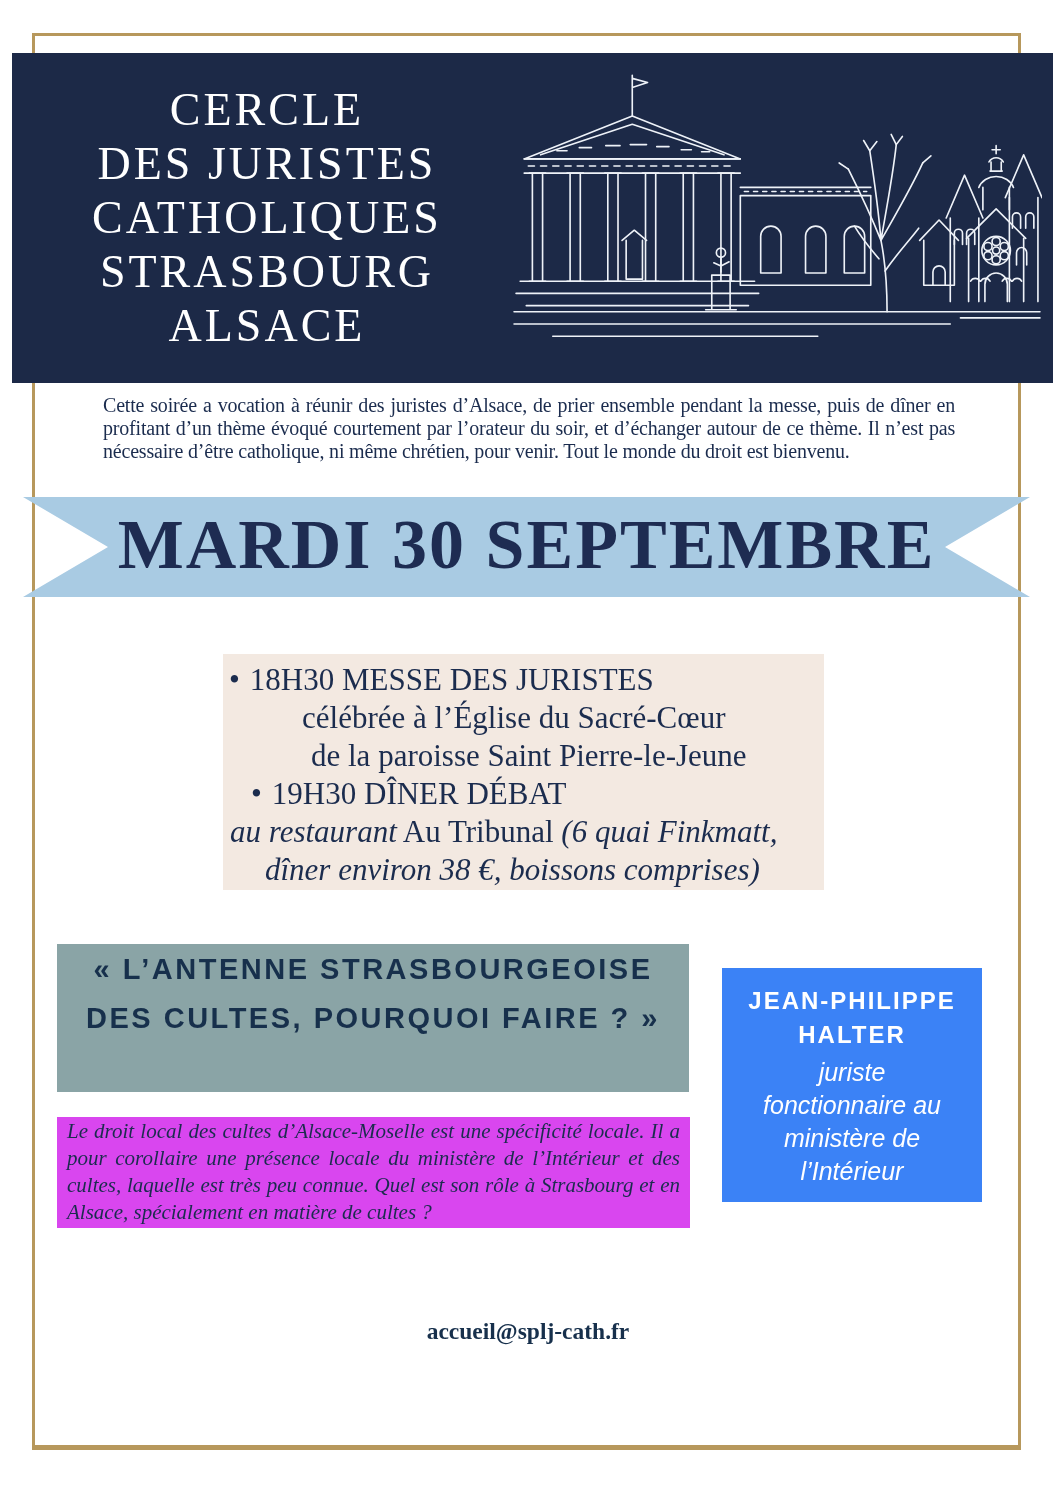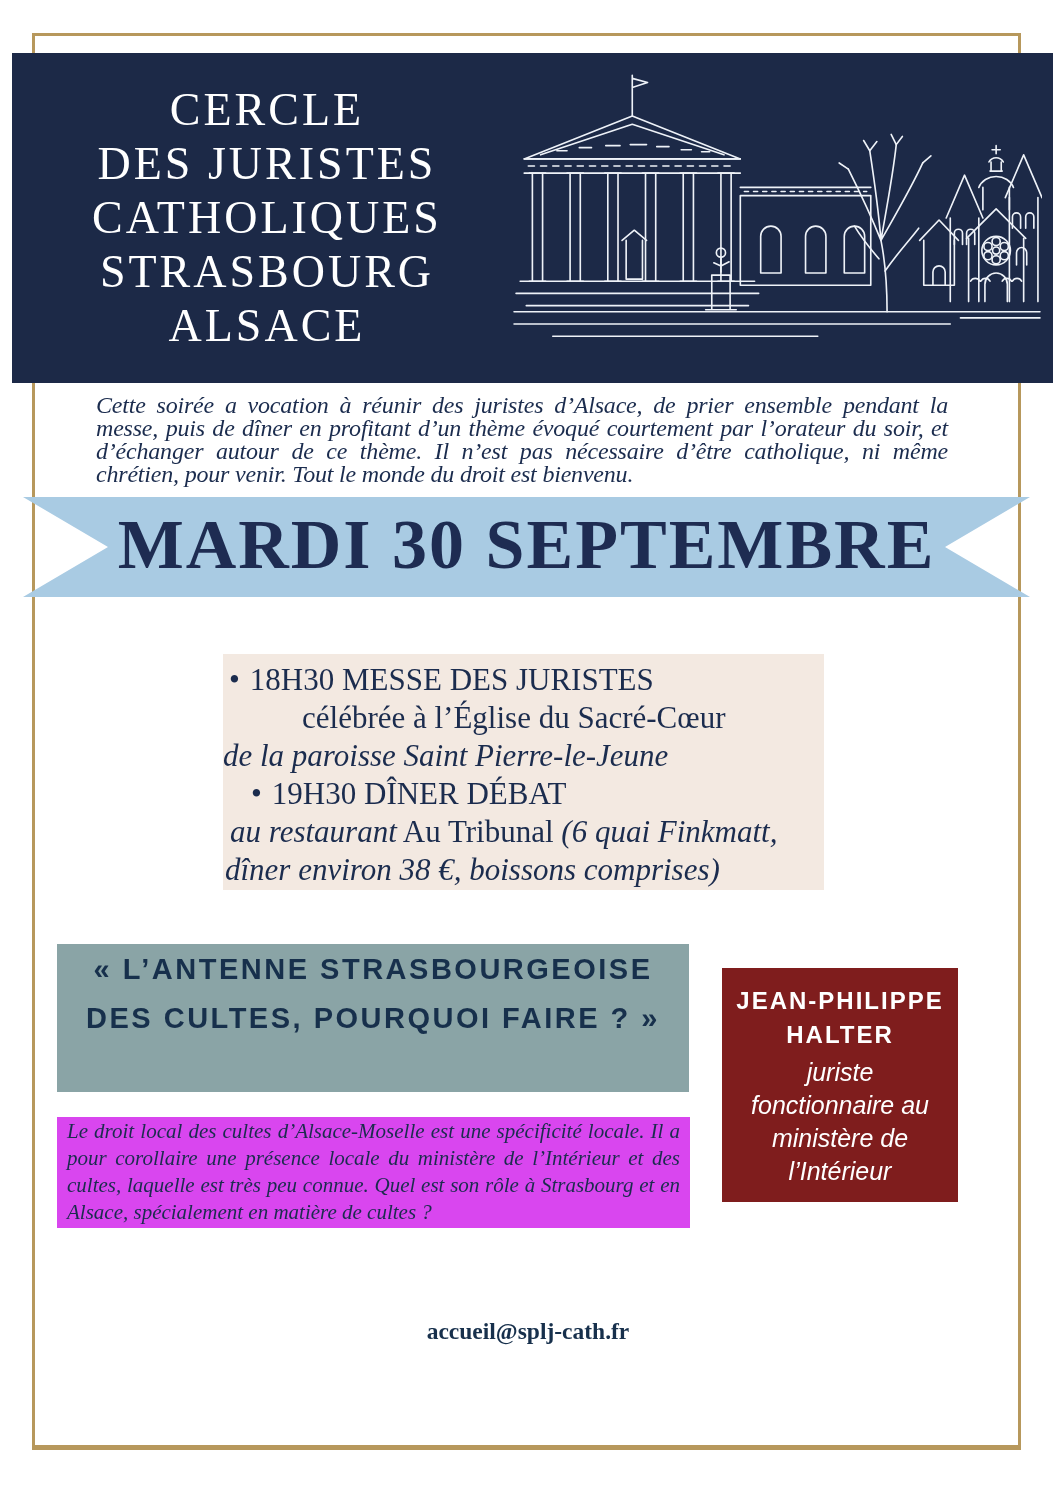--- a/index.html
+++ b/index.html
@@ -19,58 +19,58 @@
   .header{left:12px;top:53px;width:1053px;height:330px;background:#1c2947;z-index:2;}
   .org-title{left:20px;top:30px;width:470px;text-align:center;color:#ffffff;}
   .org-title .tl{
     font-size:46px;line-height:54px;letter-spacing:3px;white-space:nowrap;
   }
   .illus{left:500px;top:12px;width:530px;height:306px;}
   .illus svg{width:100%;height:100%;}
 
   
   .intro{
-    left:96px;top:394px;width:852px;font-style:italic;font-size:24px;
+    left:103px;top:394px;width:852px;font-size:20px;
     line-height:23px;text-align:justify;letter-spacing:-0.2px;color:#1b2c4e;
   }
 
   
   .ribbon{left:23px;top:497px;width:1007px;height:100px;z-index:2;}
   .ribbon svg{position:absolute;left:0;top:0;width:100%;height:100%;}
   .ribbon-text{
     position:absolute;left:0;top:0;width:100%;height:96px;line-height:96px;
     text-align:center;font-weight:bold;font-size:70px;letter-spacing:2px;color:#1e2c52;
   }
 
   
   .schedule{
     left:223px;top:654px;width:601px;height:236px;background:#f3e9e1;
     font-size:31px;color:#1b2c4e;padding-top:7px;
   }
   .schedule .row{line-height:38px;white-space:nowrap;}
   .r1{padding-left:6px;}
   .r2{padding-left:79px;}
-  .r3{font-style:italic;}
+  .r3{padding-left:88px;}
   .r4{padding-left:28px;}
   .r5{padding-left:7px;}
-  .r6{padding-left:2px;font-style:italic;}
+  .r6{padding-left:18px;font-style:italic;margin-left:24px;}
   .it{font-style:italic;}
   .bullet{display:inline-block;margin-right:10px;}
 
   
   .topic{
     left:57px;top:944px;width:632px;height:148px;background:#8aa4a6;
     font-family:"Liberation Sans", sans-serif;font-weight:bold;font-size:29px;
     letter-spacing:2.5px;color:#17304c;text-align:center;padding-top:1px;
   }
   .topic .tline{line-height:49px;white-space:nowrap;}
 
   
   .speaker{
-    left:722px;top:968px;width:236px;height:234px;background:#7f1d1d;
+    left:722px;top:968px;width:260px;height:234px;background:#3b82f6;
     font-family:"Liberation Sans", sans-serif;color:#ffffff;text-align:center;
     padding-top:16px;
   }
   .speaker .name{font-weight:bold;font-size:24px;letter-spacing:2px;line-height:34px;white-space:nowrap;}
   .speaker .role{font-style:italic;font-size:25px;line-height:33px;margin:4px auto 0;width:214px;}
 
   
   .abstract{
     left:57px;top:1117px;width:633px;height:111px;background:#d946ef;
     font-style:italic;font-size:21px;line-height:27px;text-align:justify;

